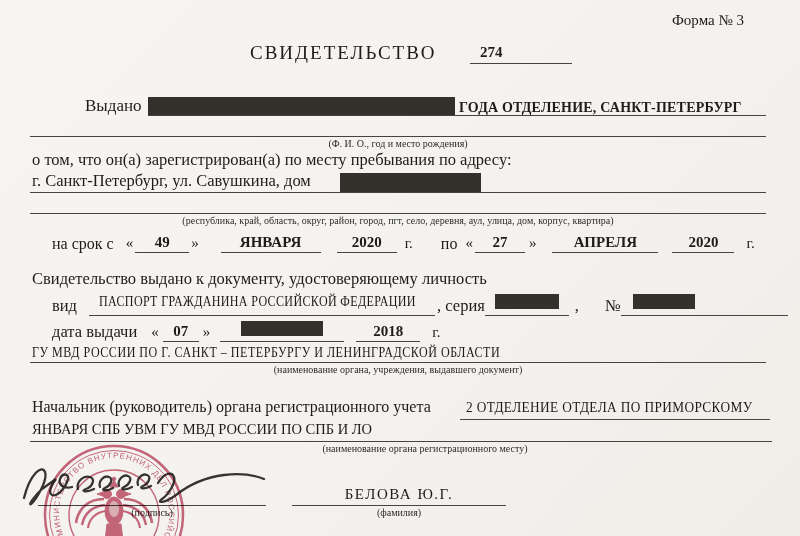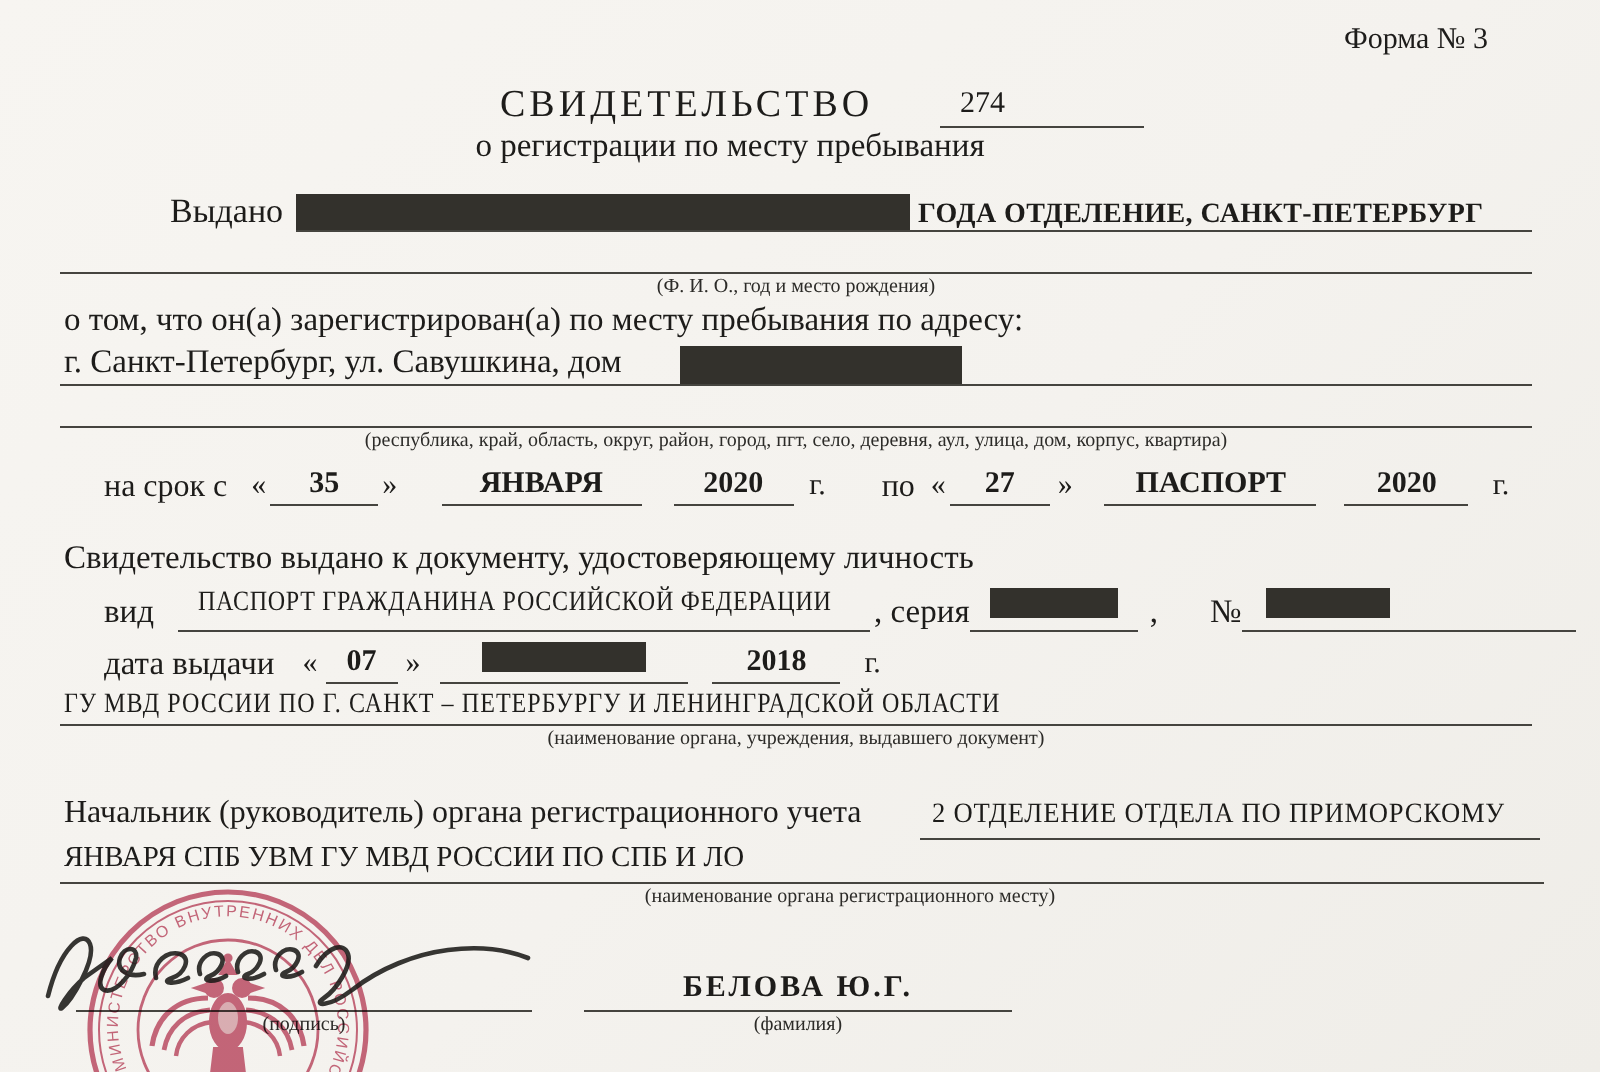--- a/index.html
+++ b/index.html
@@ -12,63 +12,62 @@
   .rule{position:absolute;height:1px;background:#45443f;}
   .caption{position:absolute;font-size:10px;color:#2c2b28;text-align:center;white-space:nowrap;}
   .redact{background:#33312c;display:inline-block;}
   .body-text{font-size:16.5px;white-space:nowrap;}
   .caps-cond{display:inline-block;transform:scaleX(.86);transform-origin:0 60%;letter-spacing:.4px;white-space:nowrap;}
   .flexrow{position:absolute;display:flex;align-items:flex-end;white-space:nowrap;margin-left:20px;}
   .pcell{border-bottom:1px solid #45443f;text-align:center;font-weight:bold;font-size:15px;line-height:19px;}
   .q{font-size:15px;line-height:19px;}
   .cell-line{border-bottom:1px solid #45443f;}
   .title{font-size:19px;letter-spacing:2px;font-weight:normal;white-space:nowrap;}
-  .num-cell{border-bottom:1px solid #45443f;font-size:15px;font-weight:normal;padding-left:10px;}
+  .num-cell{border-bottom:1px solid #45443f;font-size:15px;font-weight:bold;padding-left:10px;}
   .bold-suffix{font-size:14px;font-weight:bold;letter-spacing:.2px;white-space:nowrap;}
   .stamp-wrap{mix-blend-mode:multiply;}
 </style>
 </head>
 <body>
 
 <div class="page">
 
   <div class="abs" style="top:12px;right:56px;font-size:15px;margin-left:20px;">Форма № 3</div>
 
   <div class="abs title" style="top:42px;left:250px;">СВИДЕТЕЛЬСТВО</div>
   <div class="abs num-cell" style="top:44px;left:470px;width:92px;height:19px;">274</div>
-  <div class="abs" style="top:63px;left:130px;width:470px;text-align:center;font-size:16.5px;">о регистрации по месту пребывания</div>
 
   <div class="abs body-text" style="top:96px;left:85px;font-size:17px;">Выдано</div>
   <div class="abs redact" style="top:97px;left:148px;width:307px;height:18px;"></div>
   <div class="abs bold-suffix" style="top:100px;left:459px;">ГОДА ОТДЕЛЕНИЕ, САНКТ-ПЕТЕРБУРГ</div>
   <div class="rule" style="top:115px;left:148px;width:618px;"></div>
   <div class="rule" style="top:136px;left:30px;width:736px;"></div>
   <div class="caption" style="top:138px;left:30px;width:736px;">(Ф. И. О., год и место рождения)</div>
 
   <div class="abs body-text" style="top:171px;left:32px;">г. Санкт-Петербург, ул. Савушкина, дом</div>
 
   <div class="abs body-text" style="top:150px;left:32px;">о том, что он(а) зарегистрирован(а) по месту пребывания по адресу:</div>
   <div class="abs redact" style="top:173px;left:340px;width:141px;height:19px;"></div>
   <div class="rule" style="top:192px;left:30px;width:736px;"></div>
   <div class="rule" style="top:213px;left:30px;width:736px;"></div>
   <div class="caption" style="top:215px;left:30px;width:736px;">(республика, край, область, округ, район, город, пгт, село, деревня, аул, улица, дом, корпус, квартира)</div>
 
   <div class="flexrow" style="top:233px;left:32px;">
     <span class="body-text" style="font-size:16px;">на срок с</span>
     <span class="q" style="margin-left:12px;">«</span>
-    <span class="pcell" style="width:54px;margin-left:2px;">35</span>
+    <span class="pcell" style="width:54px;margin-left:2px;">49</span>
     <span class="q" style="margin-left:2px;">»</span>
     <span class="pcell" style="width:100px;margin-left:22px;">ЯНВАРЯ</span>
     <span class="pcell" style="width:60px;margin-left:16px;">2020</span>
     <span class="q" style="margin-left:8px;">г.</span>
     <span class="body-text" style="font-size:16px;margin-left:28px;">по</span>
     <span class="q" style="margin-left:8px;">«</span>
     <span class="pcell" style="width:50px;margin-left:2px;">27</span>
     <span class="q" style="margin-left:4px;">»</span>
-    <span class="pcell" style="width:106px;margin-left:16px;">ПАСПОРТ</span>
+    <span class="pcell" style="width:106px;margin-left:16px;">АПРЕЛЯ</span>
     <span class="pcell" style="width:62px;margin-left:14px;">2020</span>
     <span class="q" style="margin-left:12px;">г.</span>
   </div>
 
   <div class="abs body-text" style="top:269px;left:32px;">Свидетельство выдано к документу, удостоверяющему личность</div>
 
   <div class="flexrow" style="top:294px;left:32px;width:736px;">
     <span class="body-text">вид</span>
     <span class="cell-line" style="width:346px;margin-left:12px;text-align:left;font-size:14px;height:21px;">
       <span class="caps-cond" style="margin-left:10px;">ПАСПОРТ ГРАЖДАНИНА РОССИЙСКОЙ ФЕДЕРАЦИИ</span>
@@ -106,21 +105,21 @@
   <div class="abs cell-line" style="top:397px;left:460px;width:310px;height:22px;font-size:14px;text-align:left;line-height:22px;">
     <span class="caps-cond" style="transform:scaleX(.95);margin-left:6px;">2 ОТДЕЛЕНИЕ ОТДЕЛА ПО ПРИМОРСКОМУ</span>
   </div>
   <div class="abs" style="top:421px;left:32px;font-size:14.5px;white-space:nowrap;">ЯНВАРЯ СПБ УВМ ГУ МВД РОССИИ ПО СПБ И ЛО</div>
   <div class="rule" style="top:441px;left:30px;width:742px;"></div>
   <div class="caption" style="top:443px;left:200px;width:450px;">(наименование органа регистрационного месту)</div>
 
   <div class="rule" style="top:505px;left:38px;width:228px;"></div>
   <div class="caption" style="top:507px;left:38px;width:228px;">(подпись)</div>
 
-  <div class="abs" style="top:486px;left:292px;width:214px;text-align:center;font-size:15px;letter-spacing:1.5px;font-weight:bold;">БЕЛОВА Ю.Г.</div>
+  <div class="abs" style="top:486px;left:292px;width:214px;text-align:center;font-size:15px;letter-spacing:1.5px;">БЕЛОВА Ю.Г.</div>
   <div class="rule" style="top:505px;left:292px;width:214px;"></div>
   <div class="caption" style="top:507px;left:292px;width:214px;">(фамилия)</div>
 
   <div class="abs stamp-wrap" style="top:441px;left:40px;width:148px;height:148px;opacity:.85;">
     <svg width="148" height="148" viewBox="0 0 148 148">
       <g stroke="#c2506a" fill="none">
         <circle cx="74" cy="74" r="69" stroke-width="2.6"></circle>
         <circle cx="74" cy="74" r="64.5" stroke-width="1"></circle>
         <circle cx="74" cy="74" r="45" stroke-width="1.4"></circle>
       </g>

